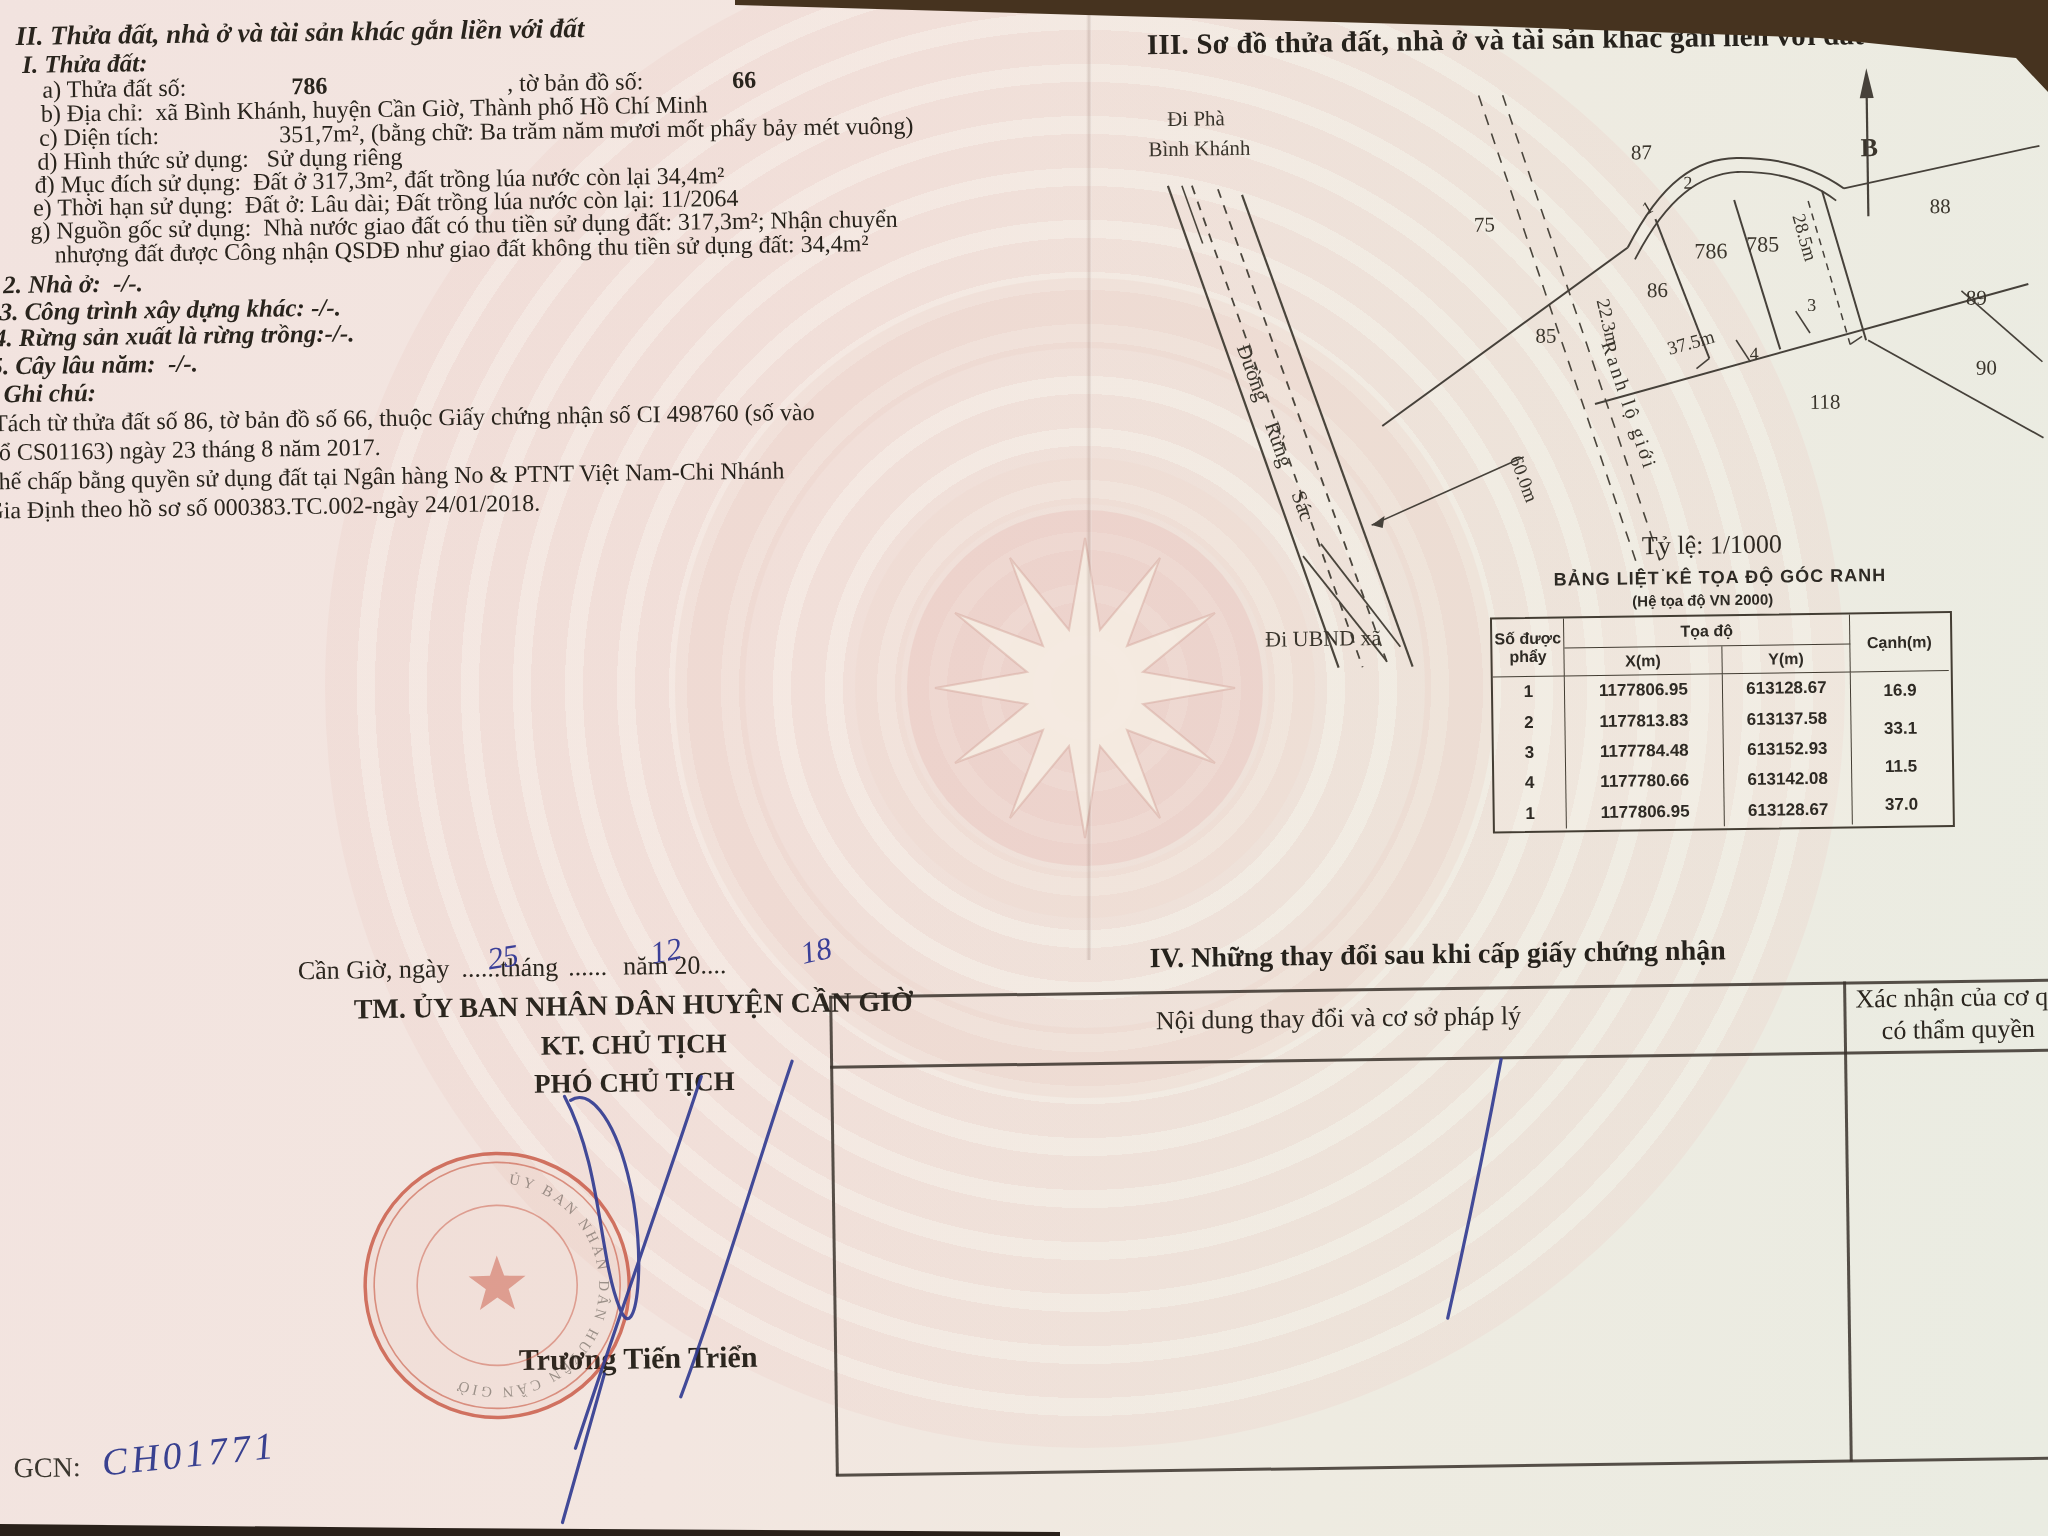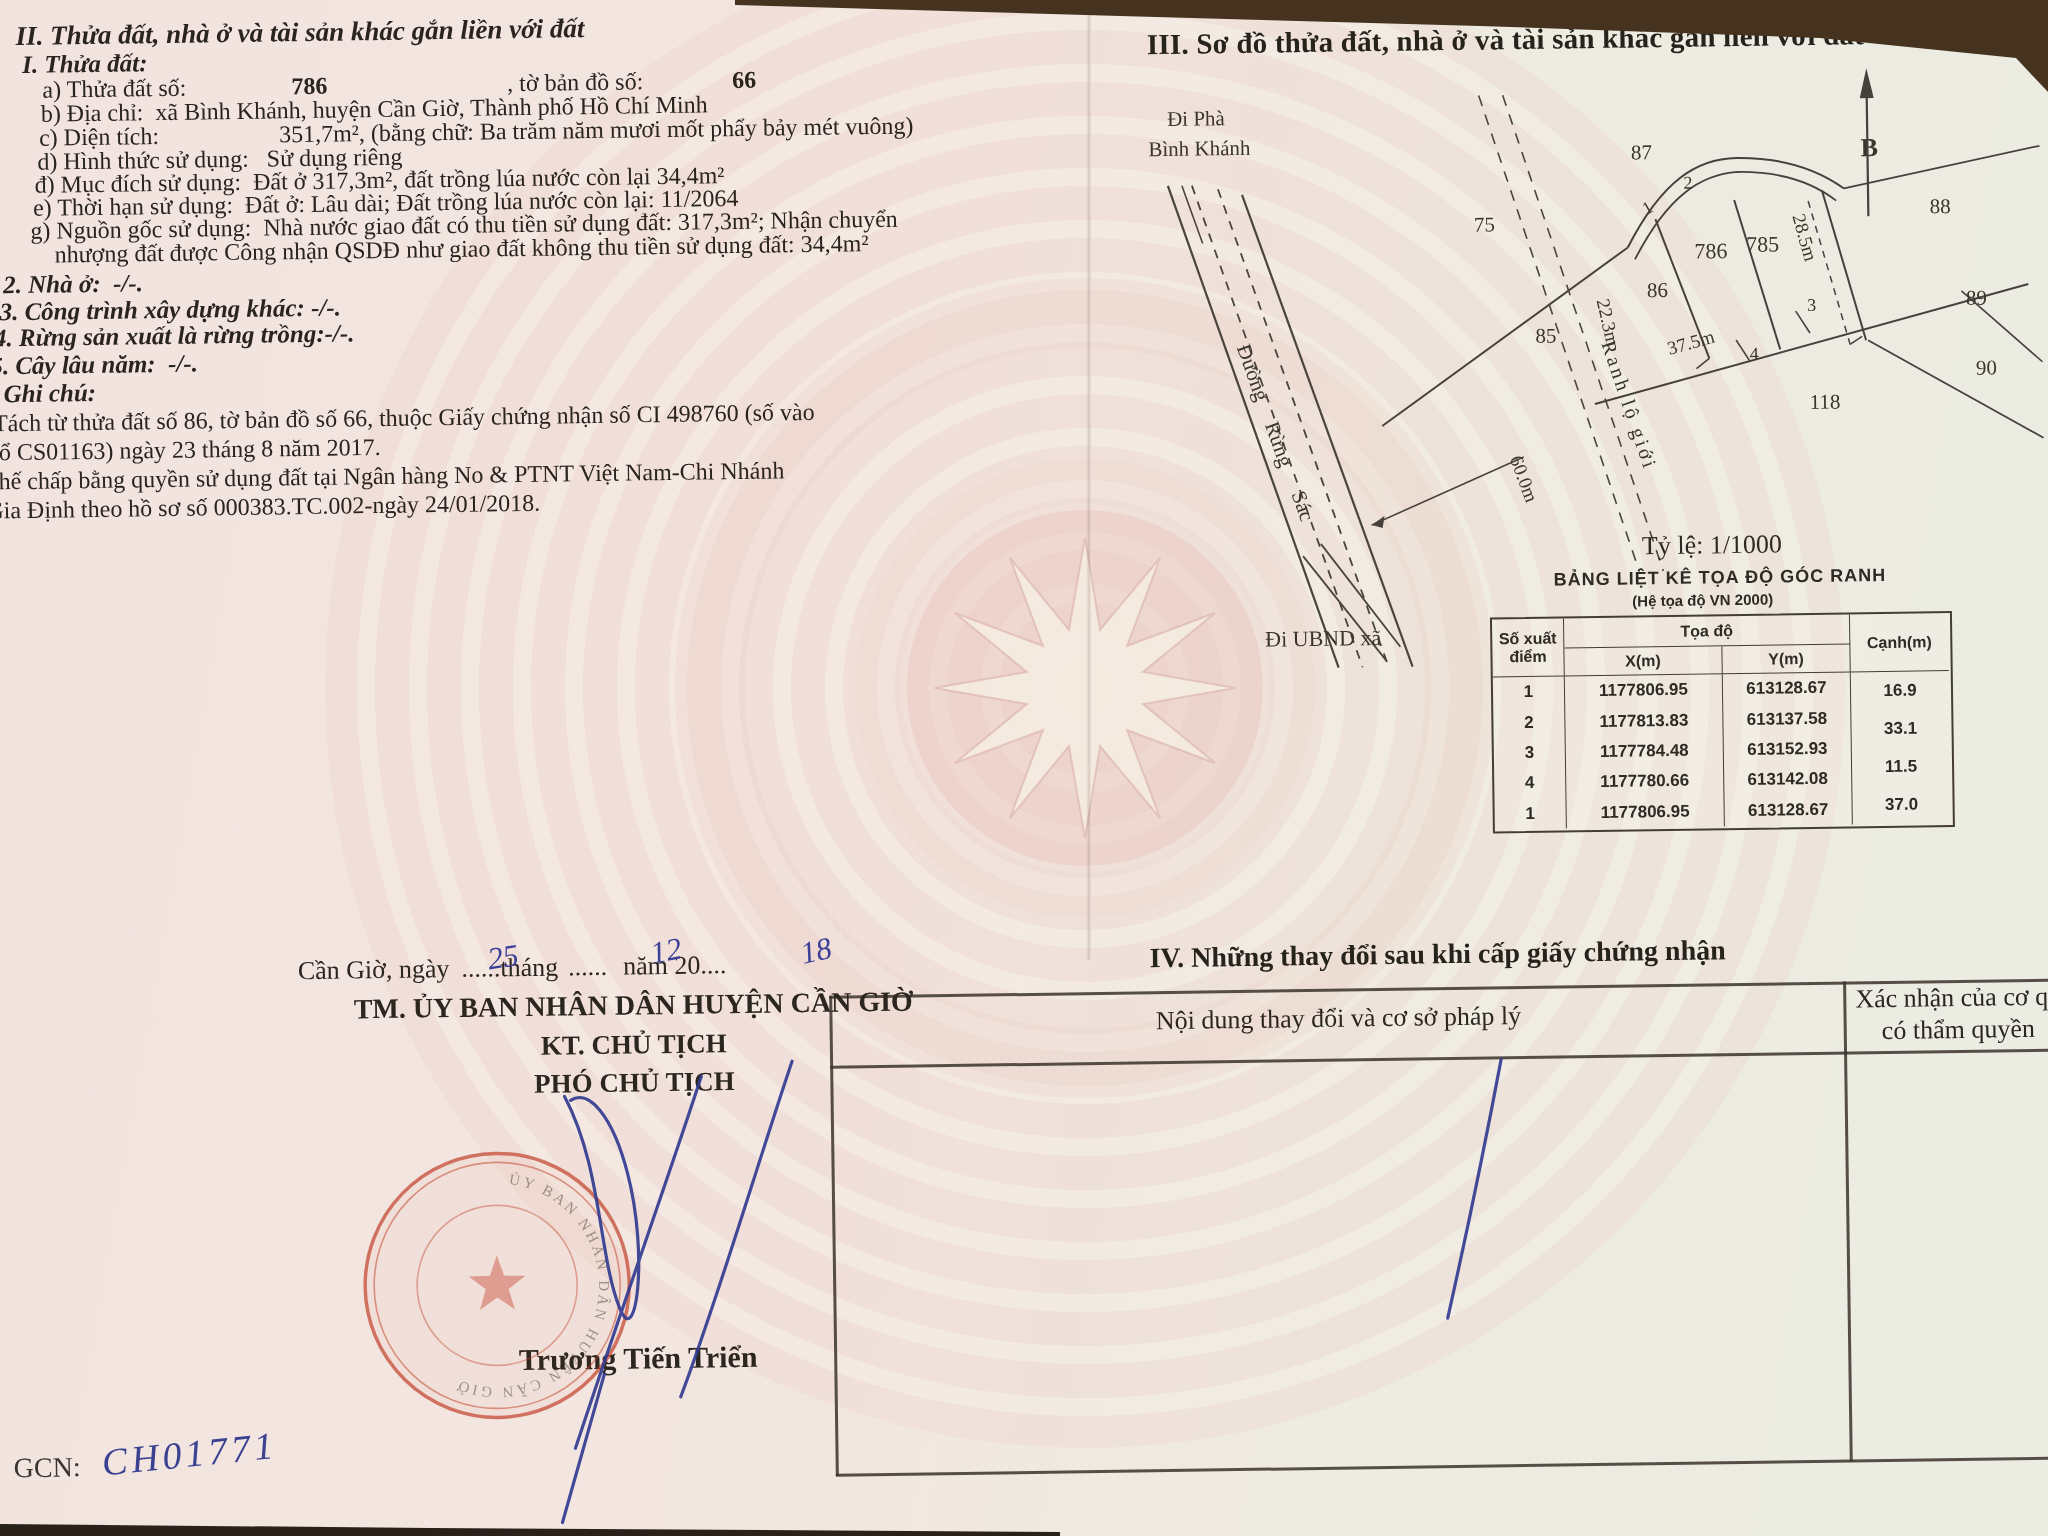--- a/index.html
+++ b/index.html
@@ -164,22 +164,22 @@
       <text x="478" y="272" font-size="19" text-anchor="middle" transform="rotate(78 478 272)">22.3m</text>
       <text x="568" y="298" font-size="19" text-anchor="middle" transform="rotate(-15 568 296)">37.5m</text>
       <text x="392" y="428" font-size="19" text-anchor="middle" transform="rotate(70 392 428)">60.0m</text>
     </svg>
 
     <div class="scale">Tỷ lệ: 1/1000</div>
     <div class="ct-title">BẢNG LIỆT KÊ TỌA ĐỘ GÓC RANH</div>
     <div class="ct-sub">(Hệ tọa độ VN 2000)</div>
     <div class="ct">
       <div class="hc b-r b-b" style="grid-column:1;grid-row:1/3;flex-direction:column;">
-        <span>Số xuất</span>
-        <span>điểm</span>
+        <span>Số được</span>
+        <span>phẩy</span>
       </div>
       <div class="hc b-r b-b" style="grid-column:2/4;grid-row:1;">Tọa độ</div>
       <div class="hc b-b" style="grid-column:4;grid-row:1/3;">Cạnh(m)</div>
       <div class="hc b-r b-b" style="grid-column:2;grid-row:2;">X(m)</div>
       <div class="hc b-r b-b" style="grid-column:3;grid-row:2;">Y(m)</div>
       <div class="colvals b-r" style="grid-column:1;grid-row:3;">
         <span>1</span>
         <span>2</span>
         <span>3</span>
         <span>4</span>

